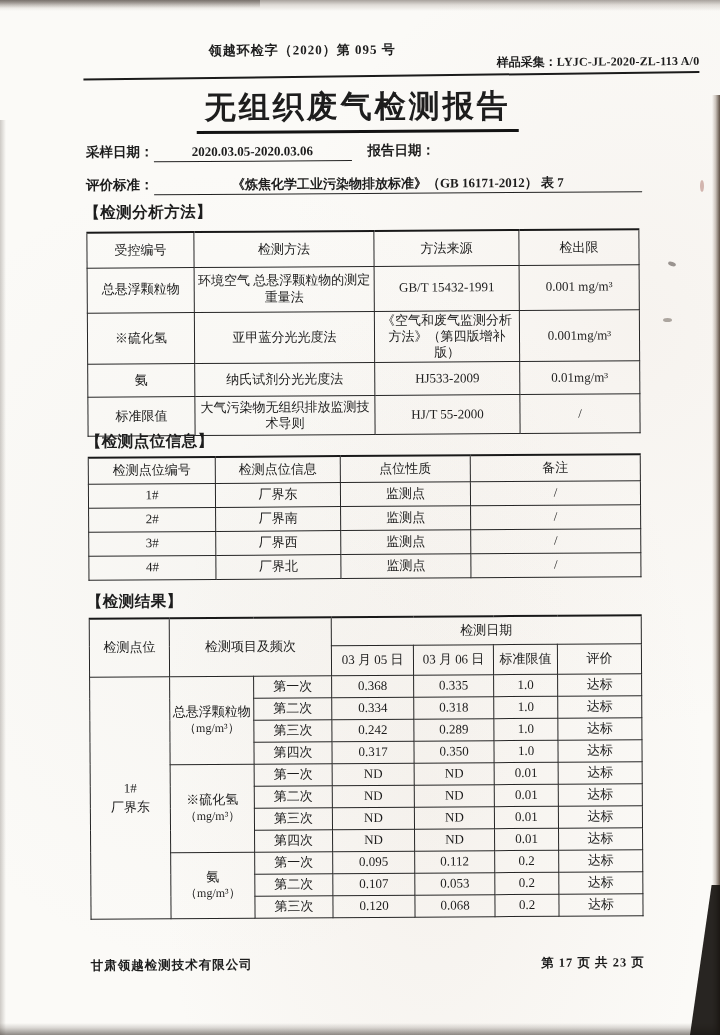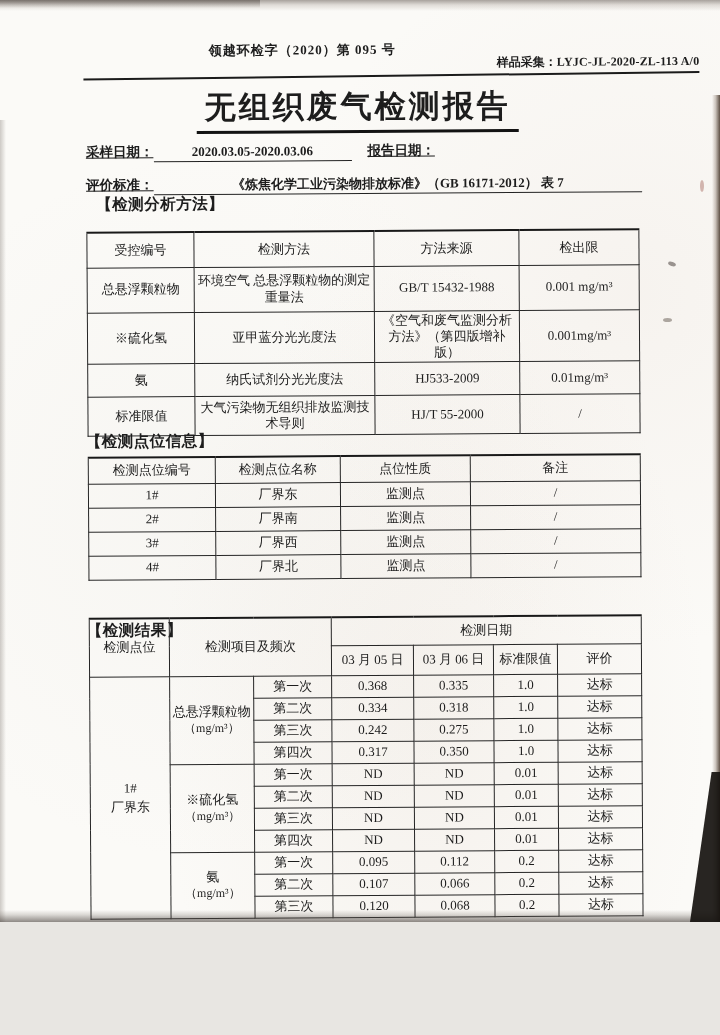--- a/index.html
+++ b/index.html
@@ -1,41 +1,41 @@
 <!DOCTYPE html>
 <html><head>
 <meta charset="utf-8">
 <style>
   html,body{margin:0;padding:0;background:#e8e6e2;}
   .paper{
-    position:relative;width:720px;height:922px;overflow:hidden;
+    position:relative;width:720px;height:1035px;overflow:hidden;
     font-family:"Liberation Serif","DejaVu Serif",serif;color:#1d1d1d;
     background:
       radial-gradient(ellipse at 88% 32%, rgba(205,180,165,0.10), transparent 40%),
       radial-gradient(ellipse at 60% 78%, rgba(210,190,175,0.14), transparent 45%),
       radial-gradient(ellipse at 30% 55%, rgba(200,195,185,0.08), transparent 50%),
       #fbfaf7;
   }
   .content{position:absolute;inset:0;transform:rotate(-0.35deg);transform-origin:360px 500px;}
   .abs{position:absolute;}
   .docnum{top:41px;left:0;width:610px;text-align:center;font-size:13px;font-weight:700;letter-spacing:1px;}
   .ctrlnum{top:55px;right:18px;font-size:12px;font-weight:700;}
   .ctrl-val{font-family:Liberation Serif, serif;font-weight:700;letter-spacing:0.2px;}
   .toprule{top:75px;left:86px;width:616px;height:2px;background:#1b1b1b;transform:rotate(-0.35deg);}
   .title-wrap{top:86px;left:0;width:720px;text-align:center;}
   .title{display:inline-block;font-size:31px;font-weight:700;letter-spacing:3px;border-bottom:3px solid #131313;padding:0 8px 2px;}
   .frow{left:88px;width:556px;display:flex;align-items:flex-end;font-size:13.5px;line-height:1.35;}
   .dates-row{top:142px;}
   .standard-row{top:175px;}
-  .lbl{font-weight:700;white-space:nowrap;text-decoration:underline;}
+  .lbl{font-weight:700;white-space:nowrap;}
   .uval{border-bottom:1.5px solid #222;text-align:center;font-weight:700;font-size:13px;white-space:nowrap;}
   .w1{width:198px;margin-right:16px;}
   .wfill{flex:1;}
   .sec-title{left:86px;font-size:15.5px;font-weight:700;letter-spacing:0.5px;}
-  .s1{top:193px;margin-left:12px;}.s2{top:430px;}.s3{top:619px;}
+  .s1{top:201px;}.s2{top:430px;}.s3{top:590px;}
   table.tbl{position:absolute;left:88px;width:552px;border-collapse:collapse;table-layout:fixed;}
   .tbl th,.tbl td{border:1.5px solid #262626;text-align:center;vertical-align:middle;padding:1px 3px;font-size:13px;font-weight:400;color:#1d1d1d;line-height:1.25;overflow:hidden;}
   .tbl tr:first-child th{border-top:2.5px solid #191919;}
   .t1{top:230px;}
   .t2{top:455px;}
   .t3{top:616px;}
   .pre{white-space:pre-line;}
   .t3 td,.t3 th{padding:0 2px;}
   .t3 tr.d{height:22px;}
   .unit{font-size:12px;text-align:center;}
@@ -94,21 +94,21 @@
           <tr style="height:35px">
         <th>受控编号</th>
         <th>检测方法</th>
         <th>方法来源</th>
         <th>检出限</th>
       </tr>
       <tr style="height:45px">
         <td>总悬浮颗粒物</td>
         <td class="pre">环境空气 总悬浮颗粒物的测定
 重量法</td>
-        <td>GB/T 15432-1988</td>
+        <td>GB/T 15432-1991</td>
         <td>0.001 mg/m³</td>
       </tr>
       <tr style="height:36px">
         <td>※硫化氢</td>
         <td class="pre">亚甲蓝分光光度法</td>
         <td class="pre">《空气和废气监测分析
 方法》（第四版增补版）</td>
         <td>0.001mg/m³</td>
       </tr>
       <tr style="height:33px">
@@ -132,21 +132,21 @@
     <table class="tbl t2">
       <colgroup>
           <col style="width:127px">
           <col style="width:125px">
           <col style="width:130px">
           <col style="width:170px">
         </colgroup>
       <tbody>
           <tr style="height:26px">
         <th>检测点位编号</th>
-        <th>检测点位名称</th>
+        <th>检测点位信息</th>
         <th>点位性质</th>
         <th>备注</th>
       </tr>
       <tr style="height:24px">
         <td>1#</td>
         <td>厂界东</td>
         <td>监测点</td>
         <td>/</td>
       </tr>
       <tr style="height:24px">
@@ -212,21 +212,21 @@
       <tr class="d">
         <td>第二次</td>
         <td>0.334</td>
         <td>0.318</td>
         <td>1.0</td>
         <td>达标</td>
       </tr>
       <tr class="d">
         <td>第三次</td>
         <td>0.242</td>
-        <td>0.275</td>
+        <td>0.289</td>
         <td>1.0</td>
         <td>达标</td>
       </tr>
       <tr class="d">
         <td>第四次</td>
         <td>0.317</td>
         <td>0.350</td>
         <td>1.0</td>
         <td>达标</td>
       </tr>
@@ -269,21 +269,21 @@
         </td>
         <td>第一次</td>
         <td>0.095</td>
         <td>0.112</td>
         <td>0.2</td>
         <td>达标</td>
       </tr>
       <tr class="d">
         <td>第二次</td>
         <td>0.107</td>
-        <td>0.066</td>
+        <td>0.053</td>
         <td>0.2</td>
         <td>达标</td>
       </tr>
       <tr class="d">
         <td>第三次</td>
         <td>0.120</td>
         <td>0.068</td>
         <td>0.2</td>
         <td>达标</td>
       </tr>

